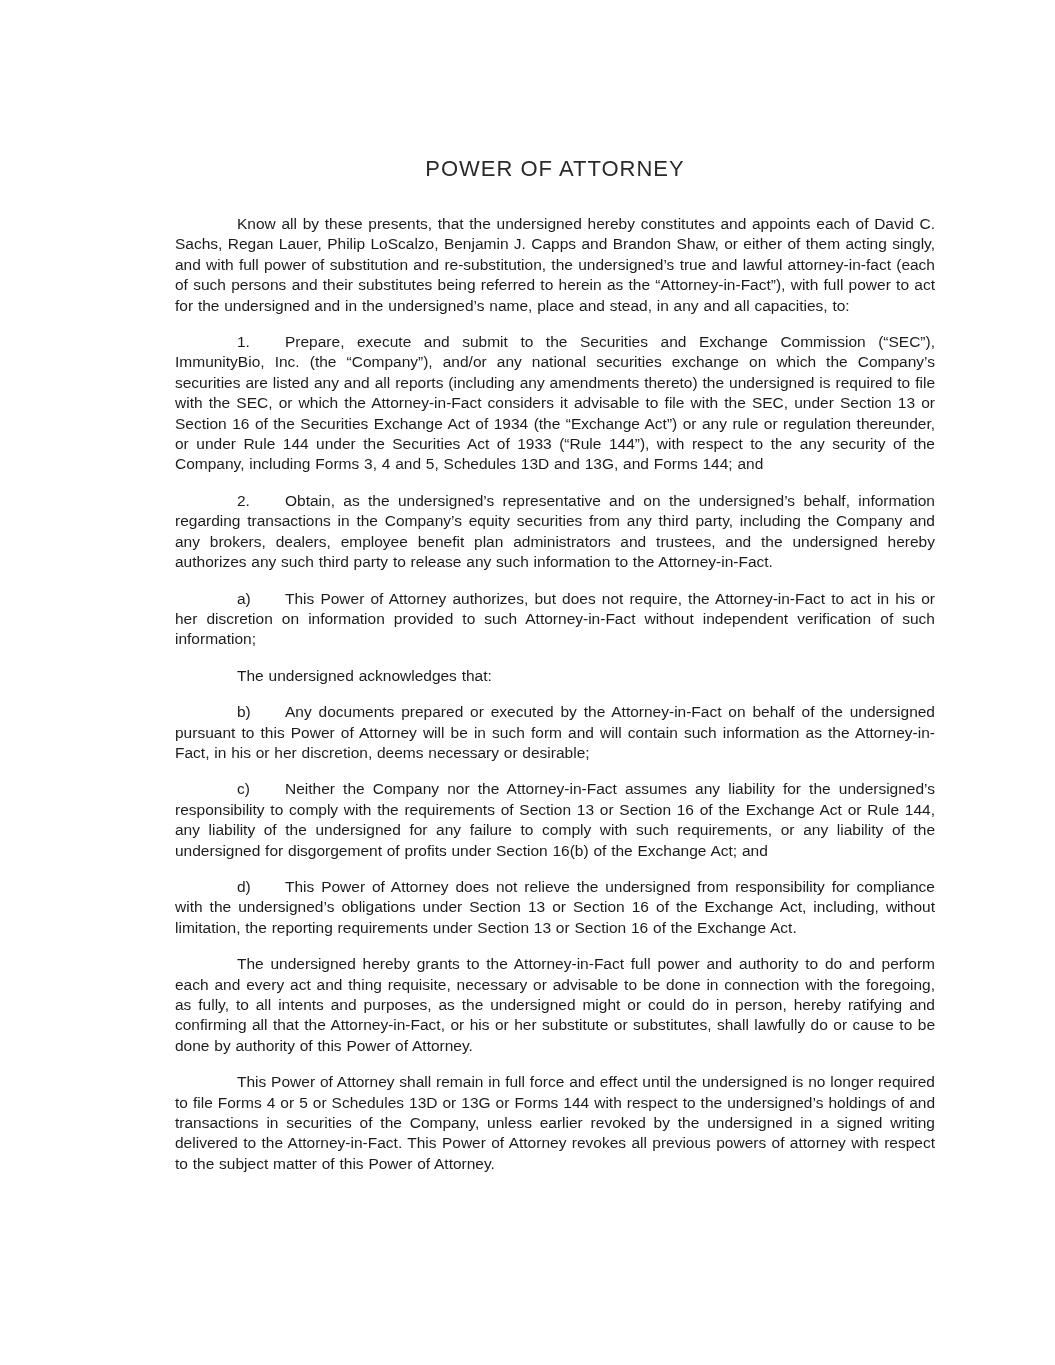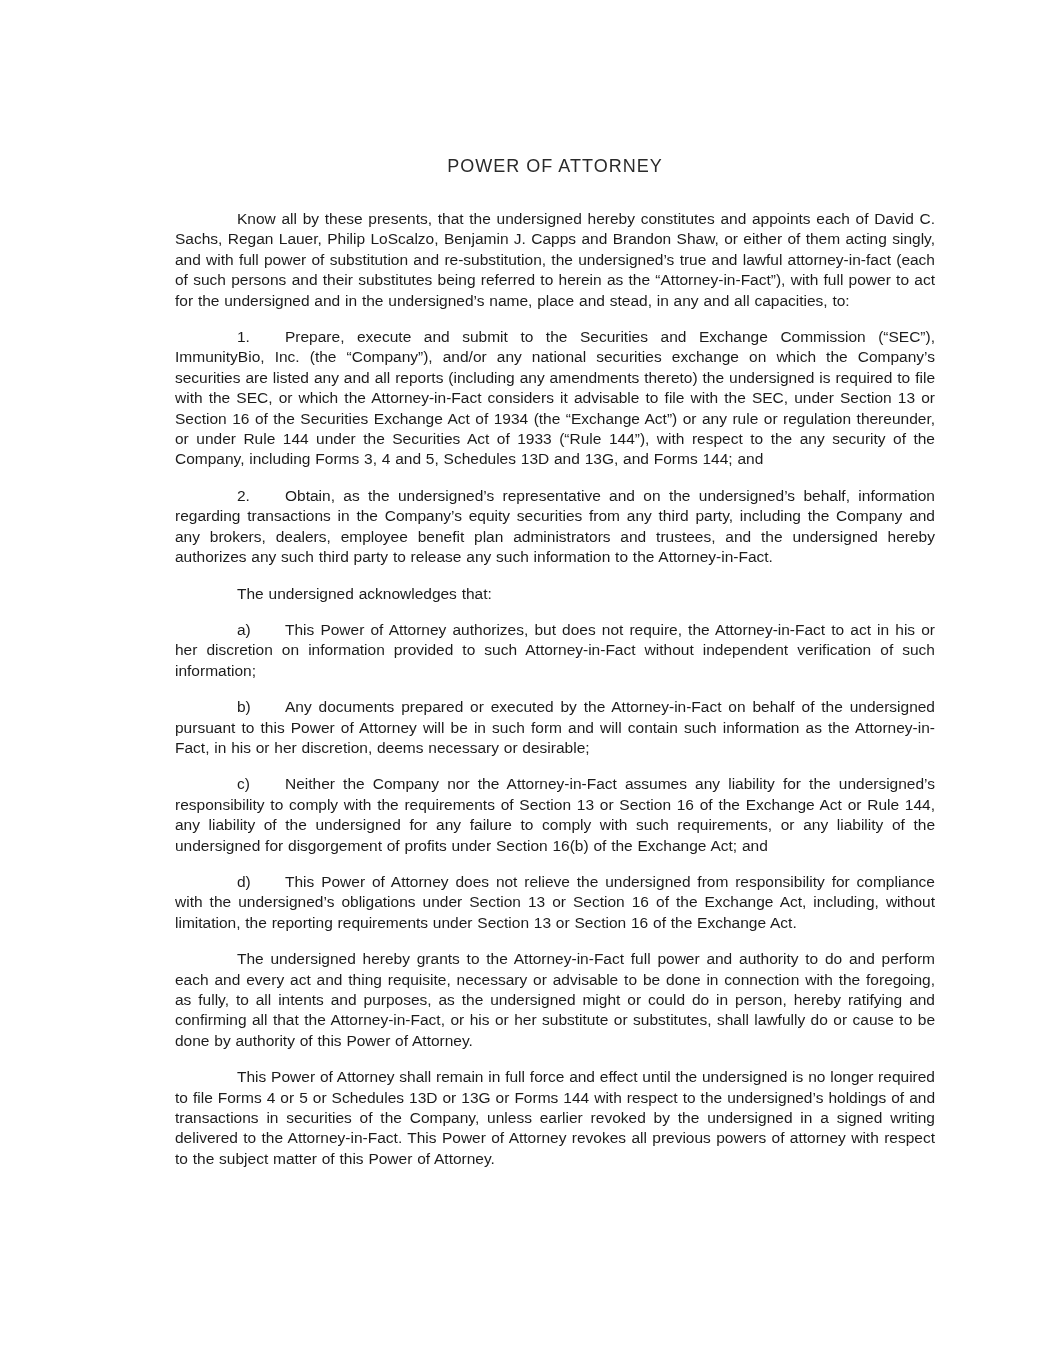--- a/index.html
+++ b/index.html
@@ -15,21 +15,21 @@
     -webkit-font-smoothing: antialiased;
   }
   .page {
     box-sizing: border-box;
     width: 1055px;
     min-height: 1365px;
     padding: 156px 120px 40px 175px;
     background: #ffffff;
   }
   .doc-title {
-    font-size: 18px;
+    font-size: 22px;
     font-weight: 400;
     letter-spacing: 1px;
     text-align: center;
     margin: 0 0 32px 0;
     color: #2a2a2a;
   }
   p.para {
     font-size: 15.5px;
     line-height: 20.4px;
     text-align: justify;
@@ -49,23 +49,23 @@
 <div class="page">
 
   <h1 class="doc-title">POWER OF ATTORNEY</h1>
 
   <p class="para"><span>Know all by these presents, that the undersigned hereby constitutes and appoints each of David C. Sachs, Regan Lauer, Philip LoScalzo, Benjamin J. Capps and Brandon Shaw, or either of them acting singly, and with full power of substitution and re-substitution, the undersigned’s true and lawful attorney-in-fact (each of such persons and their substitutes being referred to herein as the “Attorney-in-Fact”), with full power to act for the undersigned and in the undersigned’s name, place and stead, in any and all capacities, to:</span></p>
 
   <p class="para"><span class="plabel">1.</span><span>Prepare, execute and submit to the Securities and Exchange Commission (“SEC”), ImmunityBio, Inc. (the “Company”), and/or any national securities exchange on which the Company’s securities are listed any and all reports (including any amendments thereto) the undersigned is required to file with the SEC, or which the Attorney-in-Fact considers it advisable to file with the SEC, under Section 13 or Section 16 of the Securities Exchange Act of 1934 (the “Exchange Act”) or any rule or regulation thereunder, or under Rule 144 under the Securities Act of 1933 (“Rule 144”), with respect to the any security of the Company, including Forms 3, 4 and 5, Schedules 13D and 13G, and Forms 144; and</span></p>
 
   <p class="para"><span class="plabel">2.</span><span>Obtain, as the undersigned’s representative and on the undersigned’s behalf, information regarding transactions in the Company’s equity securities from any third party, including the Company and any brokers, dealers, employee benefit plan administrators and trustees, and the undersigned hereby authorizes any such third party to release any such information to the Attorney-in-Fact.</span></p>
 
+  <p class="para"><span class="plabel">a)</span><span>This Power of Attorney authorizes, but does not require, the Attorney-in-Fact to act in his or her discretion on information provided to such Attorney-in-Fact without independent verification of such information;</span></p>
+
   <p class="para"><span>The undersigned acknowledges that:</span></p>
-
-  <p class="para"><span class="plabel">a)</span><span>This Power of Attorney authorizes, but does not require, the Attorney-in-Fact to act in his or her discretion on information provided to such Attorney-in-Fact without independent verification of such information;</span></p>
 
   <p class="para"><span class="plabel">b)</span><span>Any documents prepared or executed by the Attorney-in-Fact on behalf of the undersigned pursuant to this Power of Attorney will be in such form and will contain such information as the Attorney-in-Fact, in his or her discretion, deems necessary or desirable;</span></p>
 
   <p class="para"><span class="plabel">c)</span><span>Neither the Company nor the Attorney-in-Fact assumes any liability for the undersigned’s responsibility to comply with the requirements of Section 13 or Section 16 of the Exchange Act or Rule 144, any liability of the undersigned for any failure to comply with such requirements, or any liability of the undersigned for disgorgement of profits under Section 16(b) of the Exchange Act; and</span></p>
 
   <p class="para"><span class="plabel">d)</span><span>This Power of Attorney does not relieve the undersigned from responsibility for compliance with the undersigned’s obligations under Section 13 or Section 16 of the Exchange Act, including, without limitation, the reporting requirements under Section 13 or Section 16 of the Exchange Act.</span></p>
 
   <p class="para"><span>The undersigned hereby grants to the Attorney-in-Fact full power and authority to do and perform each and every act and thing requisite, necessary or advisable to be done in connection with the foregoing, as fully, to all intents and purposes, as the undersigned might or could do in person, hereby ratifying and confirming all that the Attorney-in-Fact, or his or her substitute or substitutes, shall lawfully do or cause to be done by authority of this Power of Attorney.</span></p>
 
   <p class="para"><span>This Power of Attorney shall remain in full force and effect until the undersigned is no longer required to file Forms 4 or 5 or Schedules 13D or 13G or Forms 144 with respect to the undersigned’s holdings of and transactions in securities of the Company, unless earlier revoked by the undersigned in a signed writing delivered to the Attorney-in-Fact. This Power of Attorney revokes all previous powers of attorney with respect to the subject matter of this Power of Attorney.</span></p>

